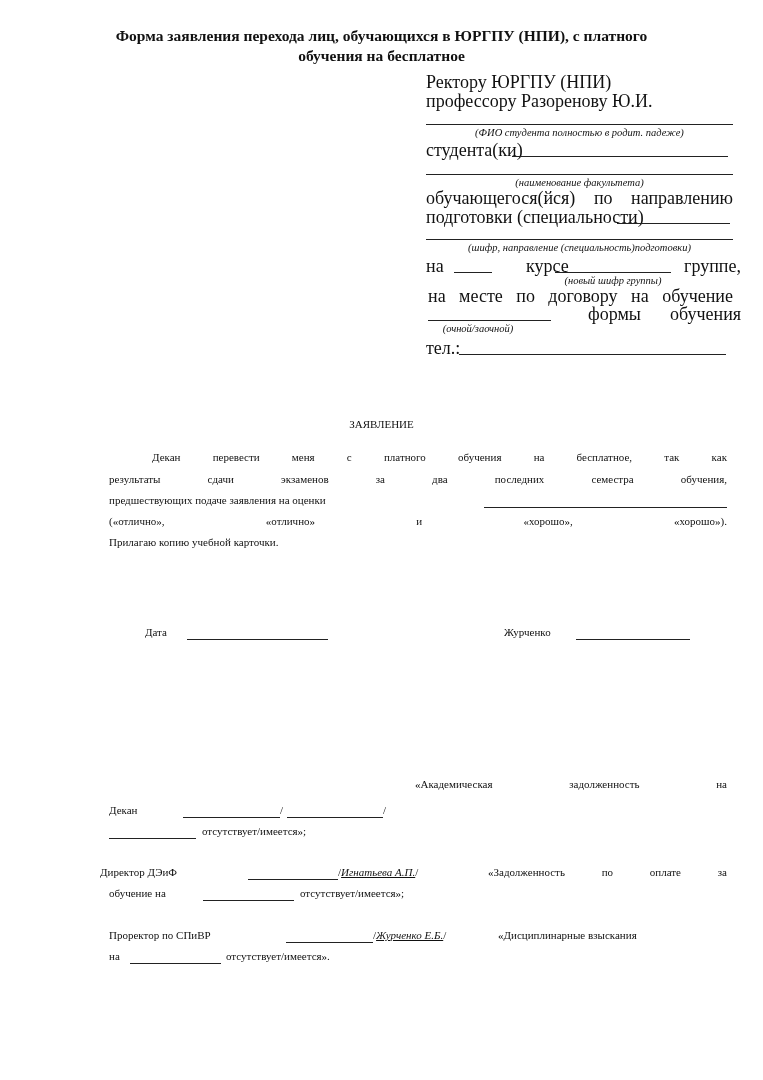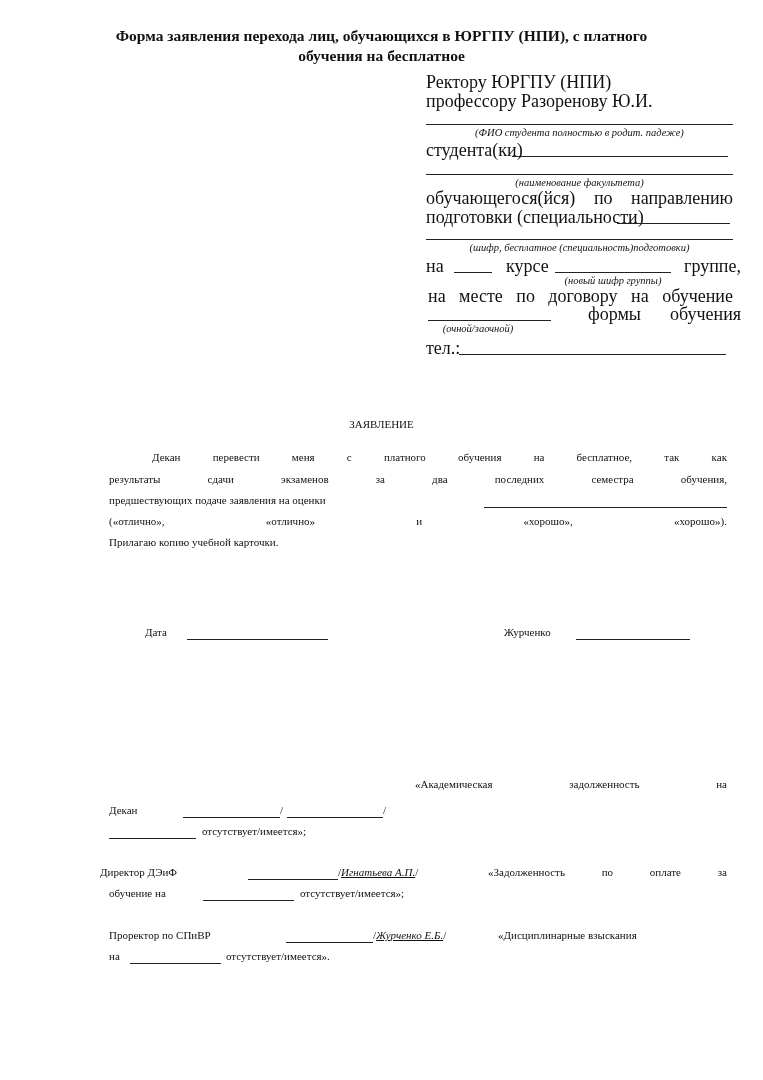--- a/index.html
+++ b/index.html
@@ -35,25 +35,25 @@
 
   <div class="abs rt just" style="left:426px; width:307px; top:189px;">
     <span>обучающегося(йся)</span>
     <span>по</span>
     <span>направлению</span>
   </div>
   <div class="abs rt" style="left:426px; top:208px;">подготовки (специальности)</div>
   <div class="hr" style="left:617px; top:223px; width:113px;"></div>
 
   <div class="hr" style="left:426px; top:239px; width:307px;"></div>
-  <div class="abs cap" style="left:426px; width:307px; top:242px;">(шифр, бесплатное (специальность)подготовки)</div>
+  <div class="abs cap" style="left:426px; width:307px; top:242px;">(шифр, направление (специальность)подготовки)</div>
 
   <div class="abs rt" style="left:426px; top:257px;">на</div>
   <div class="hr" style="left:454px; top:272px; width:38px;"></div>
-  <div class="abs rt" style="left:506px; top:257px;">курсе</div>
+  <div class="abs rt" style="left:526px; top:257px;">курсе</div>
   <div class="hr" style="left:555px; top:272px; width:116px;"></div>
   <div class="abs rt" style="left:684px; top:257px;">группе,</div>
   <div class="abs cap" style="left:555px; width:116px; top:275px;">(новый шифр группы)</div>
 
   <div class="abs rt just" style="left:428px; width:305px; top:287px;">
     <span>на</span>
     <span>месте</span>
     <span>по</span>
     <span>договору</span>
     <span>на</span>

